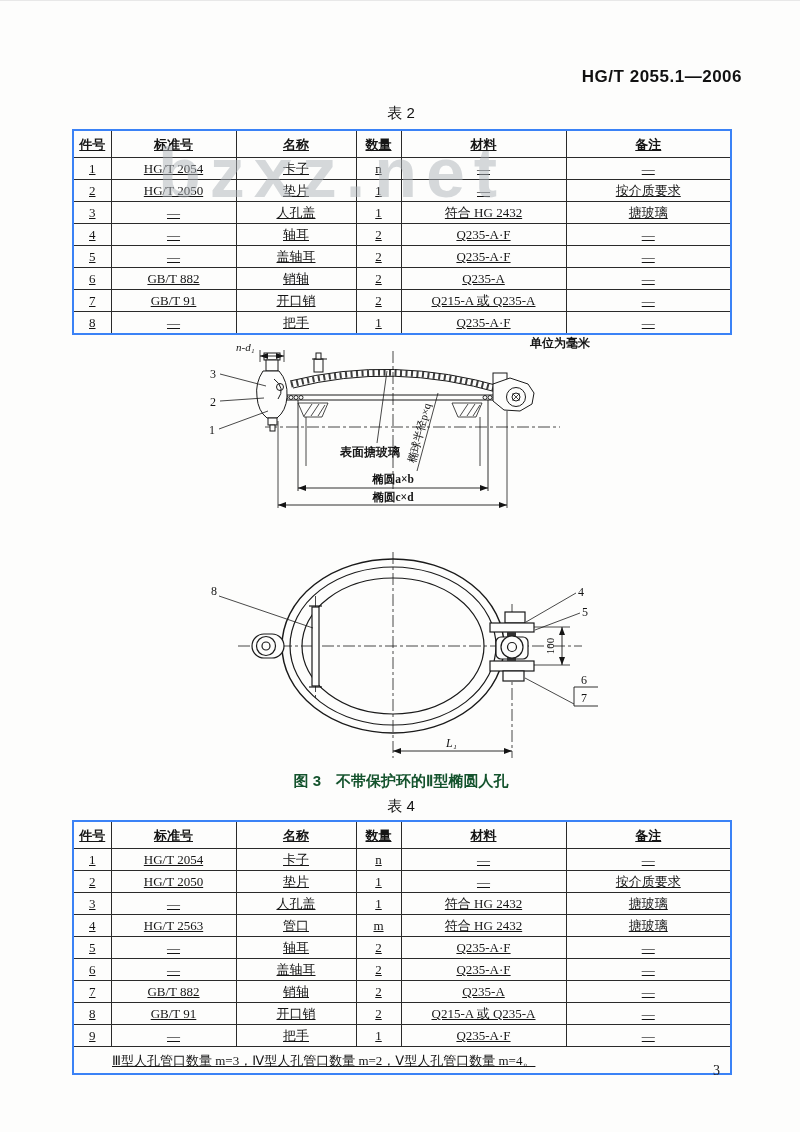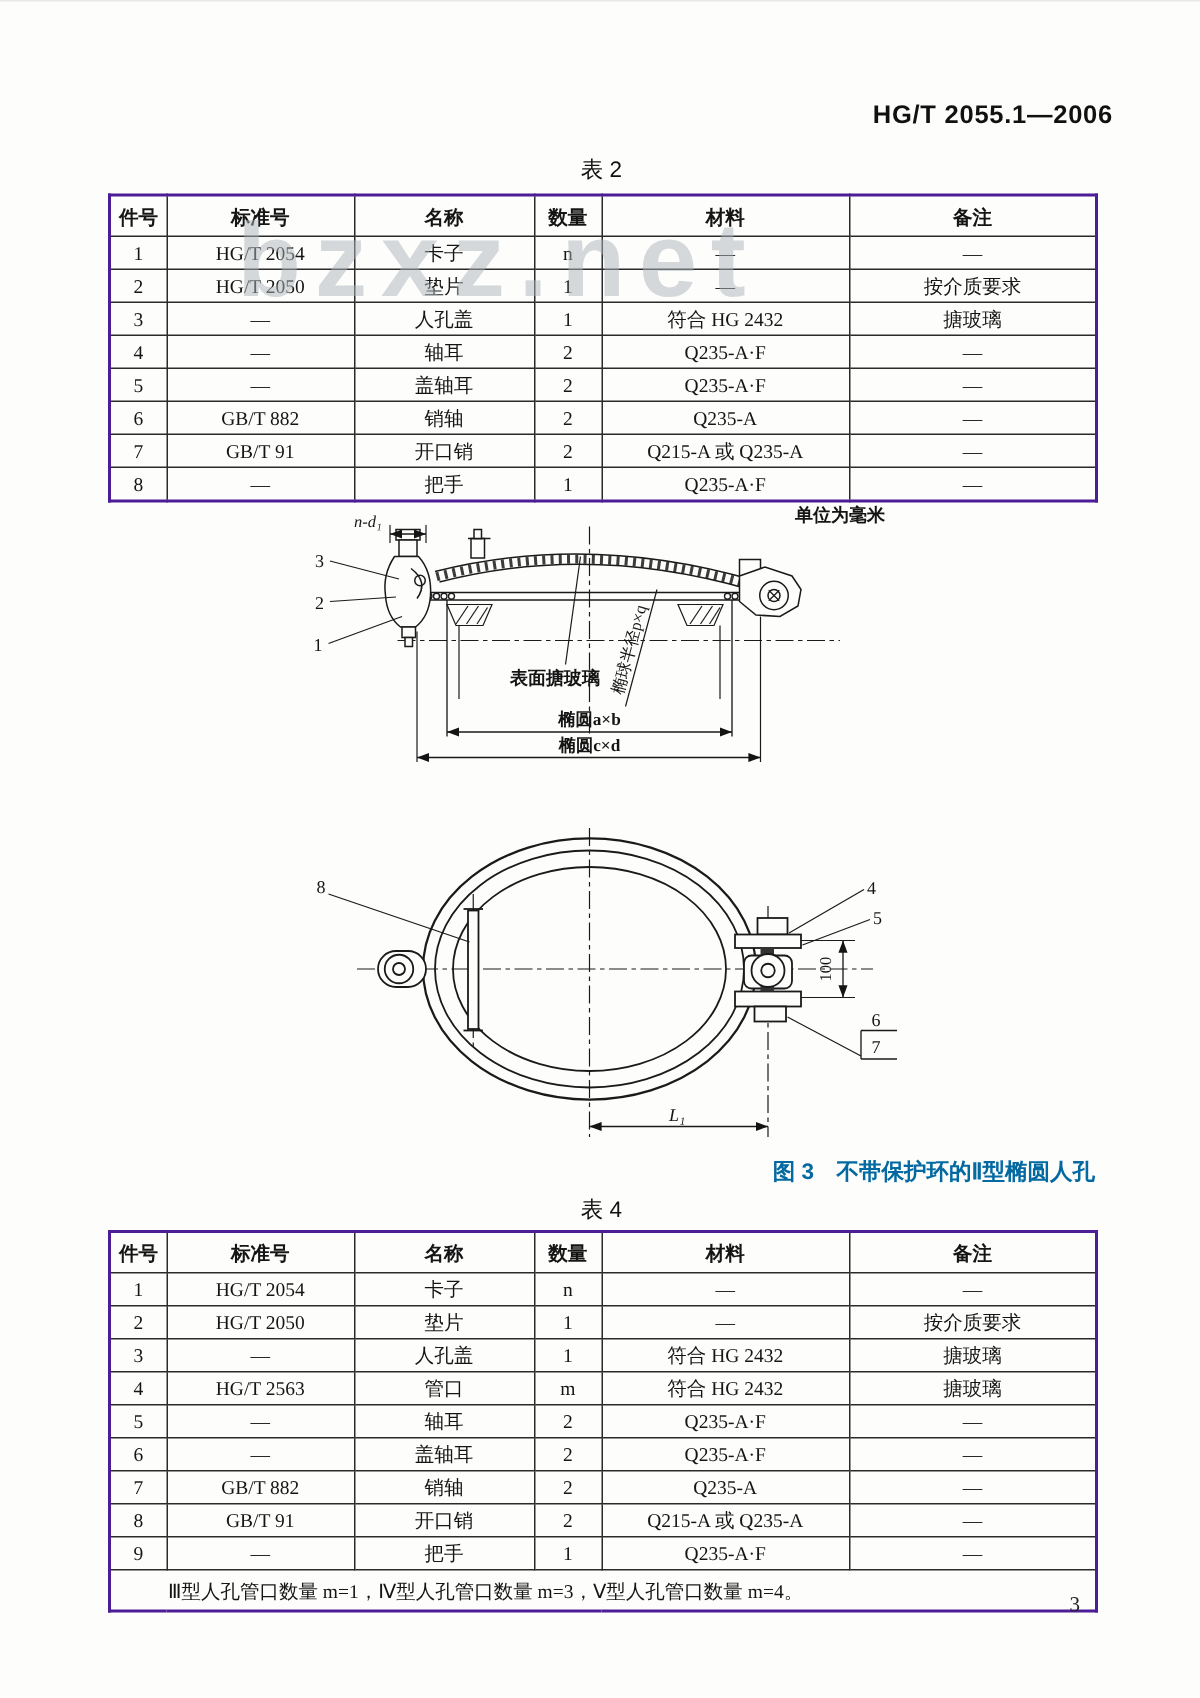--- a/index.html
+++ b/index.html
@@ -15,41 +15,41 @@
     font-weight:bold;font-size:17px;letter-spacing:0.5px;color:#111;
   }
   .tbl-caption{
     position:absolute;width:658px;left:72px;text-align:center;
     font-family:"Liberation Sans", sans-serif;
     font-weight:normal;font-size:15px;color:#111;
   }
   .cap2{top:103px;}
   .cap3{top:796px;}
   .fig-caption{
-    position:absolute;top:771px;left:72px;width:658px;text-align:right;
+    position:absolute;top:771px;left:72px;width:658px;text-align:center;
     font-family:"Liberation Sans", sans-serif;
-    font-weight:bold;font-size:15px;color:#0369a1;
+    font-weight:bold;font-size:15px;color:#14532d;
   }
   table.std{
     position:absolute;left:72px;width:658px;
     border-collapse:collapse;table-layout:fixed;
     font-size:13px;color:#151515;
   }
   .t2{top:128px;}
   .t3{top:819px;}
   table.std th, table.std td{
     border:1px solid #2a2a2a;text-align:center;vertical-align:middle;
     padding:1px 2px;height:19px;line-height:17px;
     overflow:hidden;white-space:nowrap;
   }
   table.std th{
     font-family:"Liberation Sans", sans-serif;
     font-weight:bold;height:24px;font-size:13px;
   }
-  table.std{border:2px solid #4c1d95;}
+  table.std{border:2px solid #3b82f6;text-decoration:underline;}
   table.std td.note{
     text-align:left;padding-left:38px;height:24px;
     font-size:13px;
   }
   .watermark{
     position:absolute;top:132px;left:158px;
     font-family:"Liberation Sans", sans-serif;
     font-weight:bold;font-size:70px;letter-spacing:9px;
     color:#aeb4ba;opacity:0.5;z-index:5;pointer-events:none;
   }
@@ -420,20 +420,20 @@
           <td>9</td>
           <td>—</td>
           <td>把手</td>
           <td>1</td>
           <td>Q235-A·F</td>
           <td>—</td>
         </tr>
       </tbody>
     <tfoot>
       <tr>
-        <td colspan="6" class="note">Ⅲ型人孔管口数量 m=1，Ⅳ型人孔管口数量 m=3，Ⅴ型人孔管口数量 m=4。</td>
+        <td colspan="6" class="note">Ⅲ型人孔管口数量 m=3，Ⅳ型人孔管口数量 m=2，Ⅴ型人孔管口数量 m=4。</td>
       </tr>
     </tfoot>
   </table>
 
   <div class="page-number">3</div>
 
 </div>
 
 </body></html>

